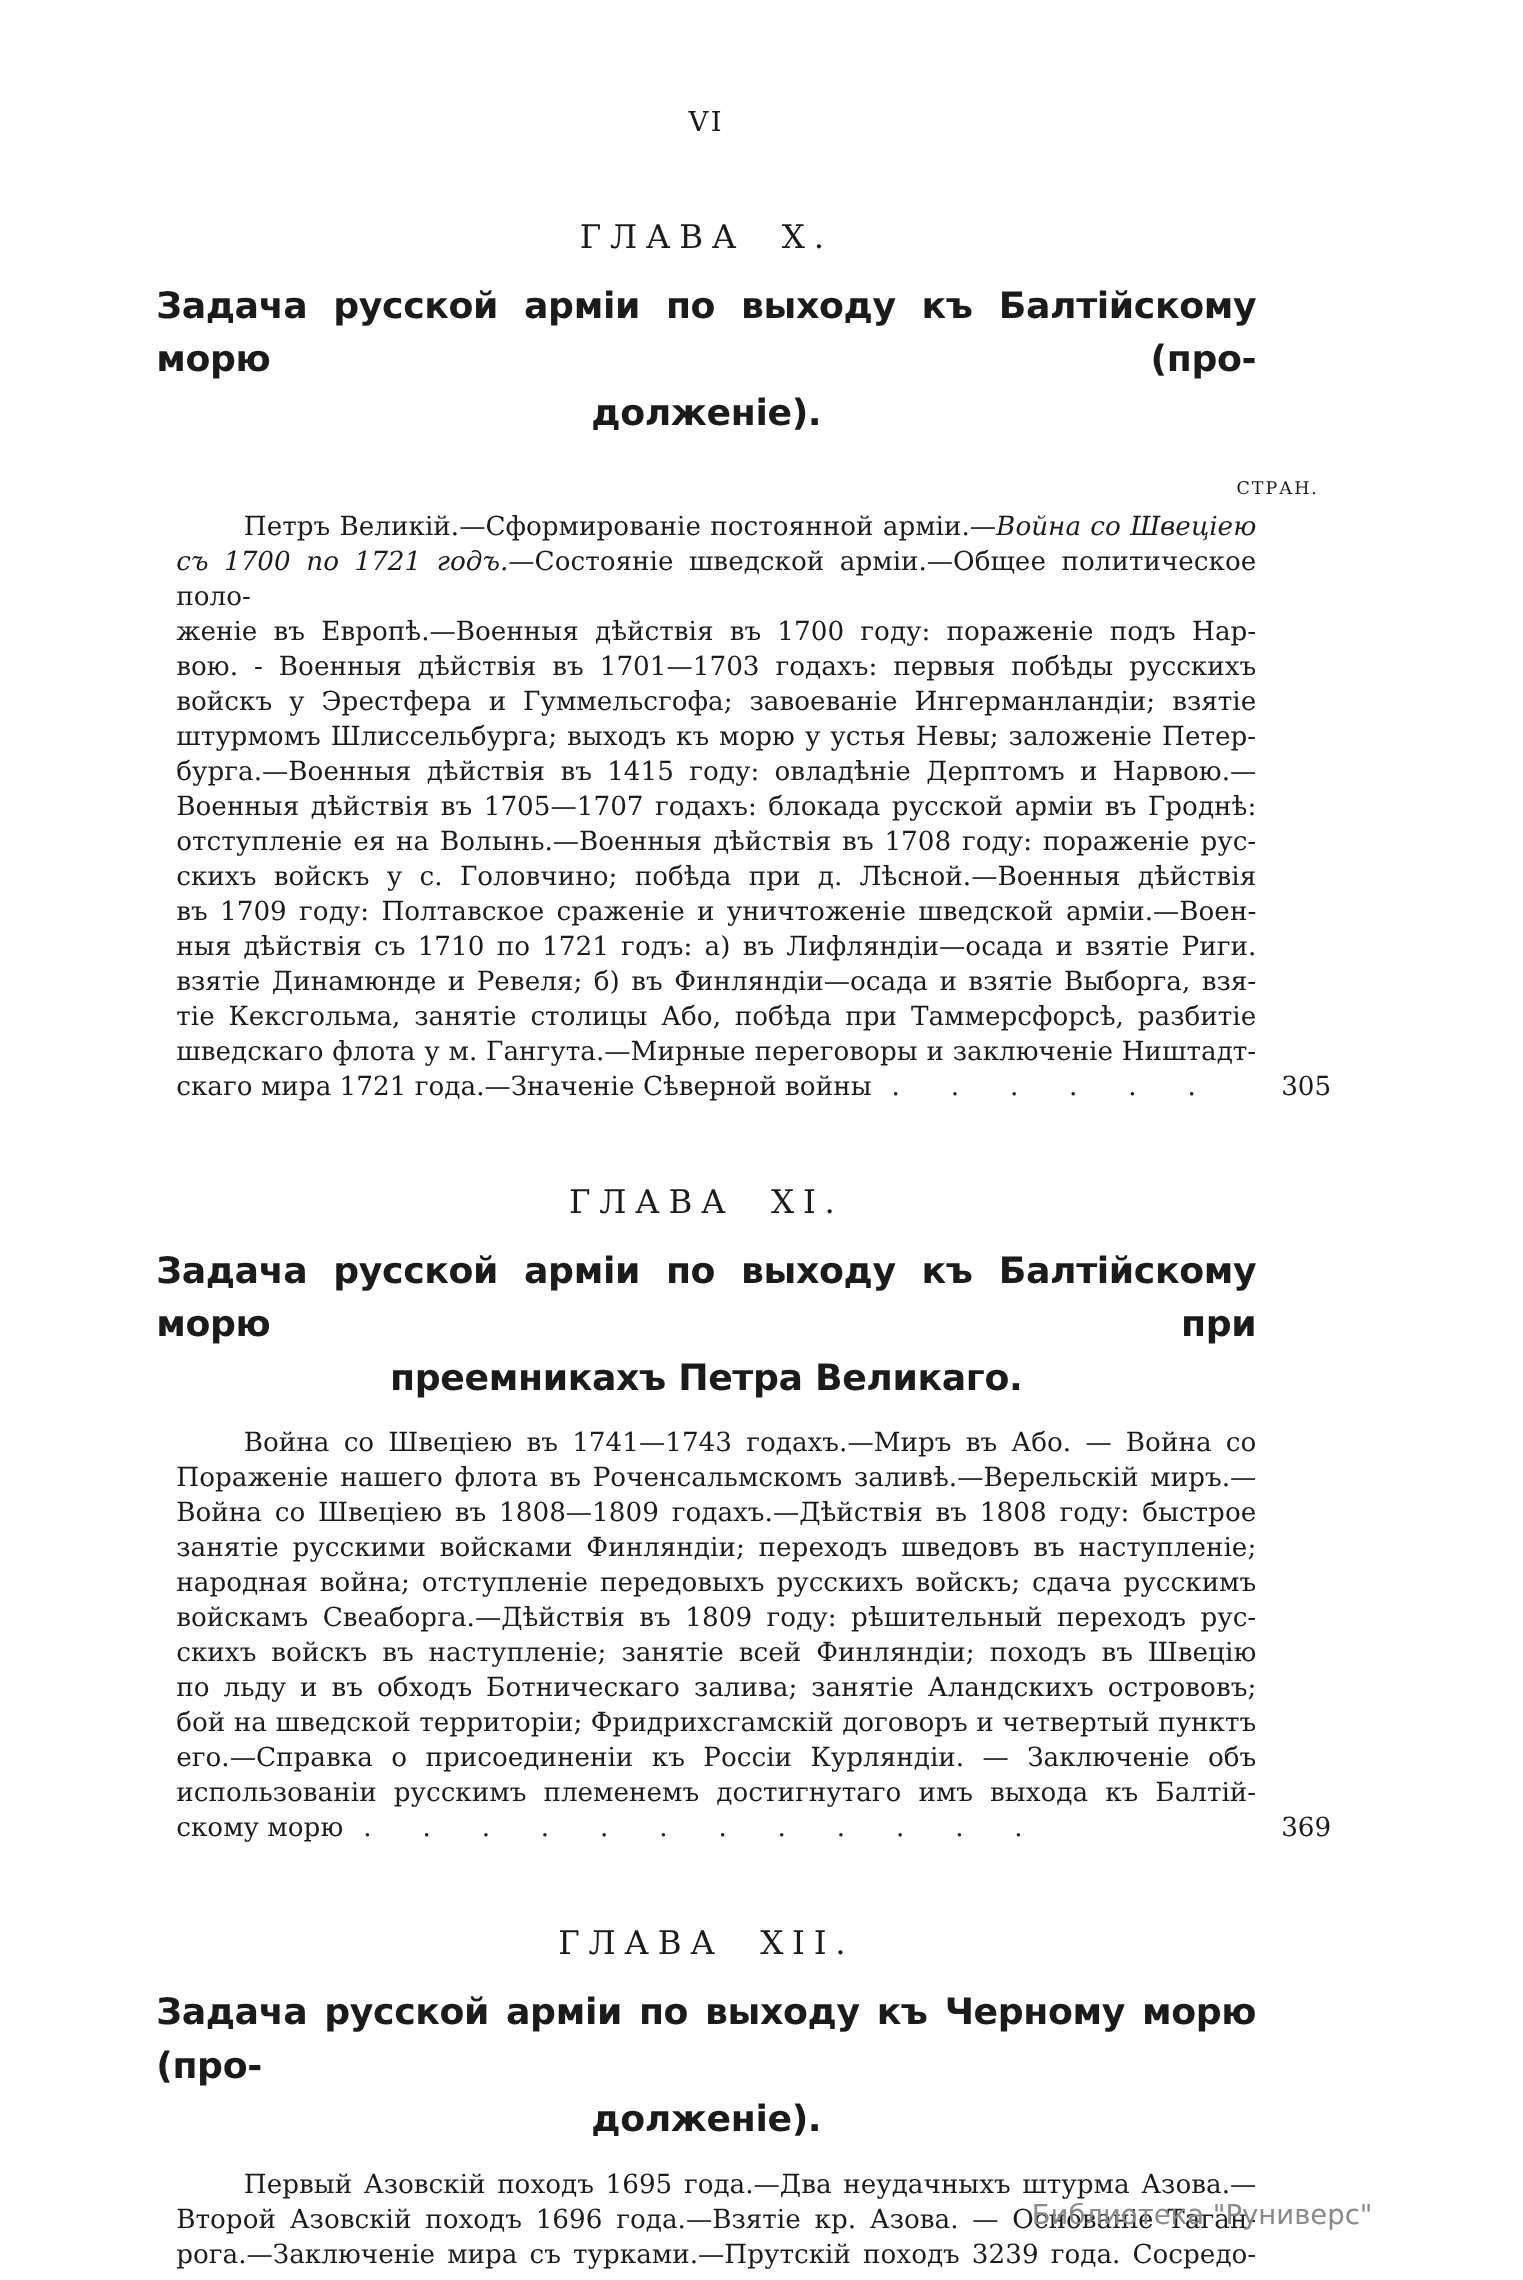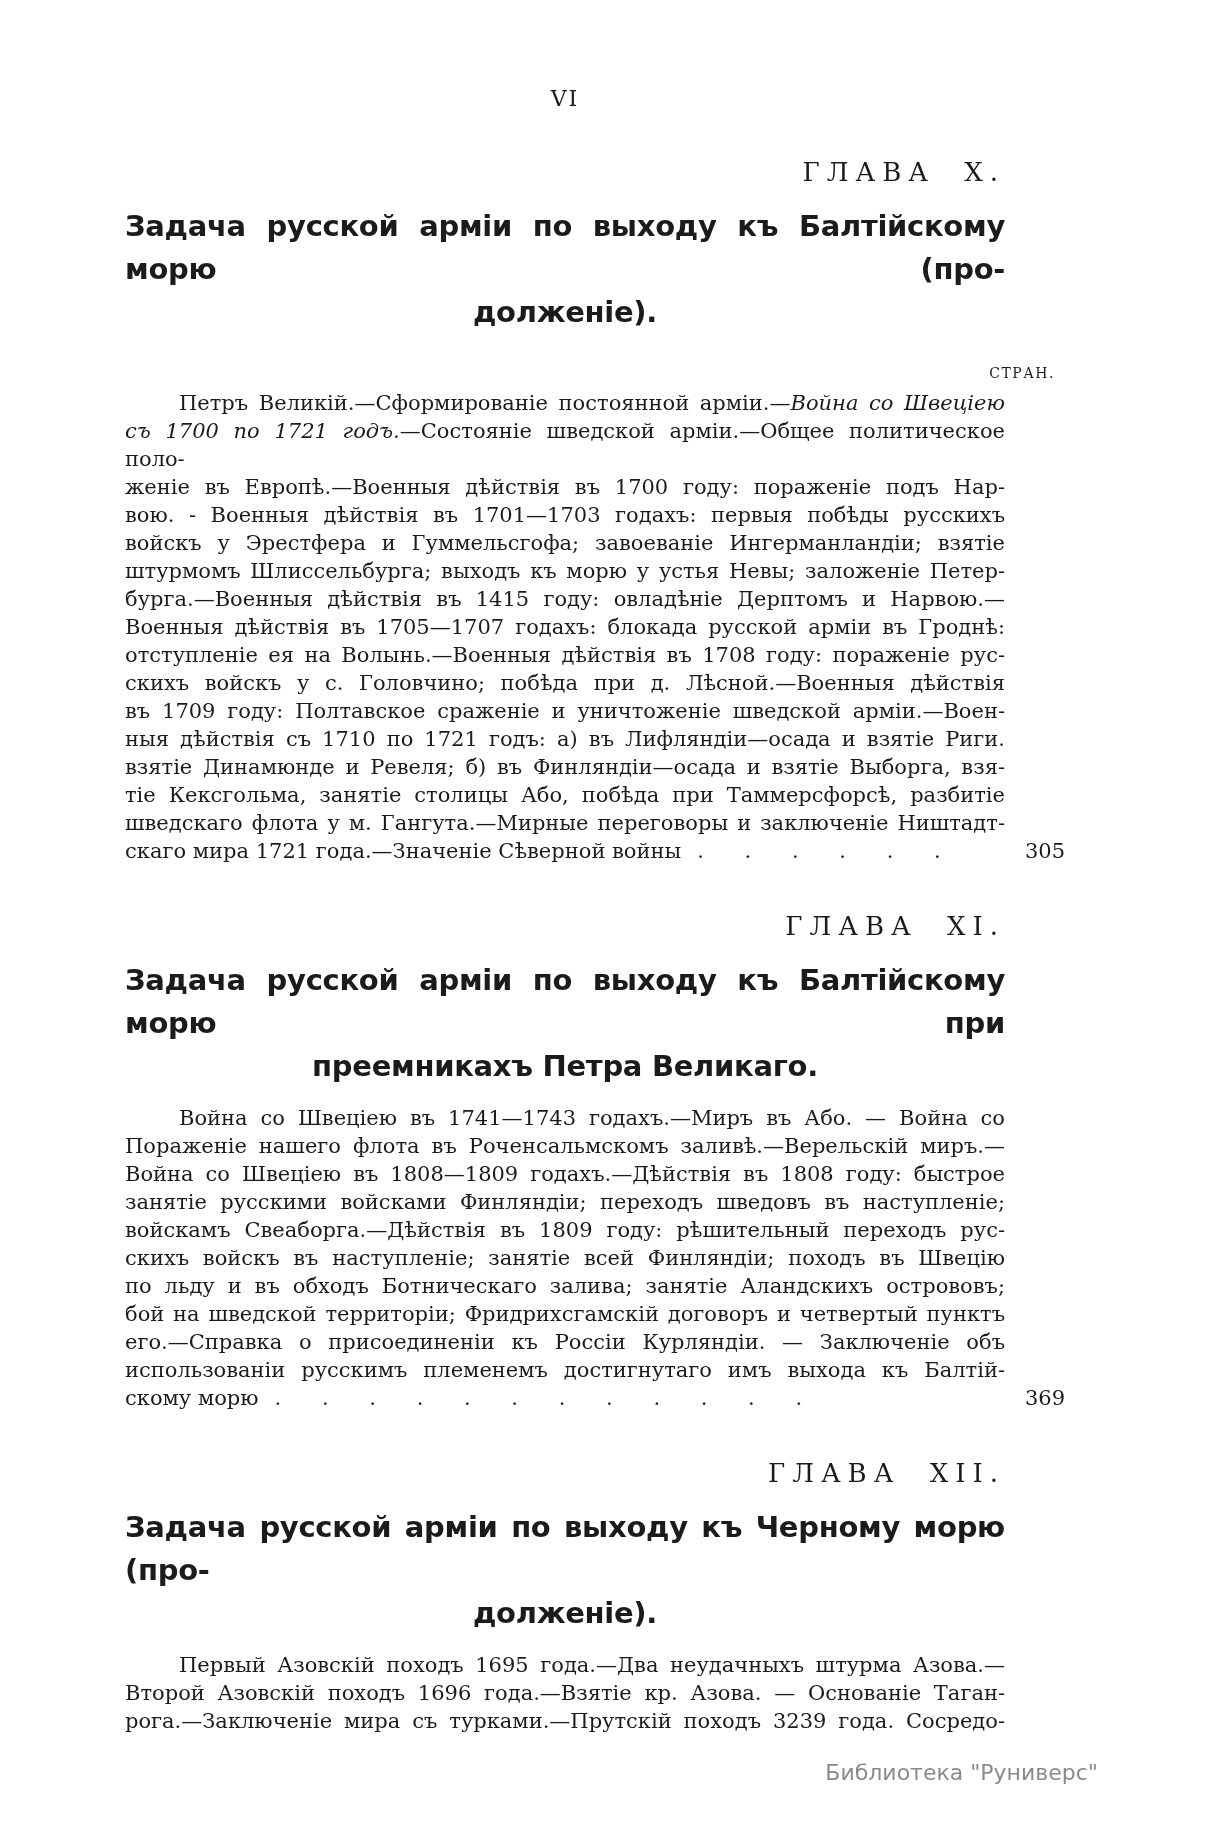--- a/index.html
+++ b/index.html
@@ -10,23 +10,23 @@
     position:relative; overflow:hidden;
   }
   .content { position:absolute; left:125px; top:0; width:940px; }
 
   .folio {
     margin-top:86px; width:880px; text-align:center;
     font-size:22px; letter-spacing:2px;
   }
 
   .chapter-heading {
-    width:880px; text-align:right;
+    width:880px; text-align:center;
     font-size:26px; letter-spacing:7px; word-spacing:14px;
-    margin-top:46px; white-space:nowrap;
+    margin-top:64px; white-space:nowrap;
   }
 
   .chapter-title {
     width:880px; margin-top:18px;
     font-family:"DejaVu Sans", sans-serif; font-weight:bold;
     font-size:29px; line-height:43px; letter-spacing:-0.3px;
   }
   .title-line-justify { text-align:justify; text-align-last:justify; }
   .title-line-center  { text-align:center; }
 
@@ -34,21 +34,21 @@
     width:930px; text-align:right;
     font-size:14px; letter-spacing:1.5px;
     margin-top:31px;
   }
 
   .summary { width:940px; font-size:21px; line-height:28px; margin-top:16px; }
   .stran + .summary { margin-top:8px; }
 
   .toc-line {
     padding-right:60px;
-    text-align:justify; text-align-last:justify;
+    text-align:justify; text-align-last:justify;margin-left:16px;
   }
   .summary .toc-line:first-child { padding-left:54px; }
 
   .toc-line-last {
     display:flex; align-items:baseline;
     padding-right:0; text-align:left; text-align-last:auto;
   }
   .toc-line-last .line-text { white-space:nowrap; flex:0 0 auto; }
   .dots {
     flex:1 1 auto; overflow:hidden; white-space:nowrap;
@@ -104,20 +104,21 @@
         <div class="chapter-heading">ГЛАВА XI.</div>
         <div class="chapter-title">
           <div class="title-line title-line-justify">Задача русской арміи по выходу къ Балтійскому морю при</div>
           <div class="title-line title-line-center">преемникахъ Петра Великаго.</div>
         </div>
         <div class="summary">
           <div class="toc-line"><span class="line-text"><span>Война со Швеціею въ 1741—1743 годахъ.—Миръ въ Або. — Война со</span></span></div>
           <div class="toc-line"><span class="line-text"><span>Пораженіе нашего флота въ Роченсальмскомъ заливѣ.—Верельскій миръ.—</span></span></div>
           <div class="toc-line"><span class="line-text"><span>Война со Швеціею въ 1808—1809 годахъ.—Дѣйствія въ 1808 году: быстрое</span></span></div>
           <div class="toc-line"><span class="line-text"><span>занятіе русскими войсками Финляндіи; переходъ шведовъ въ наступленіе;</span></span></div>
+          <div class="toc-line"><span class="line-text"><span>народная война; отступленіе передовыхъ русскихъ войскъ; сдача русскимъ</span></span></div>
           <div class="toc-line"><span class="line-text"><span>войскамъ Свеаборга.—Дѣйствія въ 1809 году: рѣшительный переходъ рус-</span></span></div>
           <div class="toc-line"><span class="line-text"><span>скихъ войскъ въ наступленіе; занятіе всей Финляндіи; походъ въ Швецію</span></span></div>
           <div class="toc-line"><span class="line-text"><span>по льду и въ обходъ Ботническаго залива; занятіе Аландскихъ острововъ;</span></span></div>
           <div class="toc-line"><span class="line-text"><span>бой на шведской территоріи; Фридрихсгамскій договоръ и четвертый пунктъ</span></span></div>
           <div class="toc-line"><span class="line-text"><span>его.—Справка о присоединеніи къ Россіи Курляндіи. — Заключеніе объ</span></span></div>
           <div class="toc-line"><span class="line-text"><span>использованіи русскимъ племенемъ достигнутаго имъ выхода къ Балтій-</span></span></div>
           <div class="toc-line toc-line-last">
             <span class="line-text"><span>скому морю</span></span>
             <span class="dots">.  .  .  .  .  .  .  .  .  .  .  .</span>
             <span class="page-ref">369</span>

